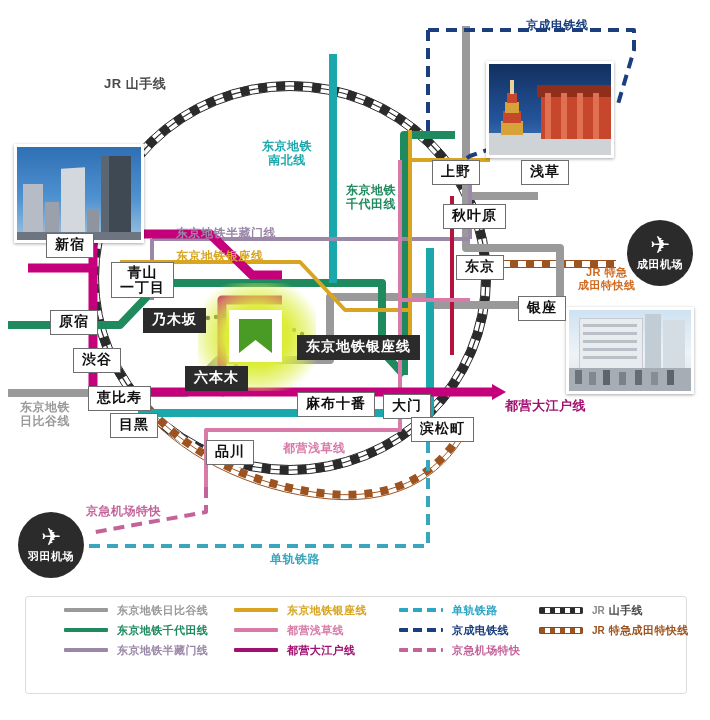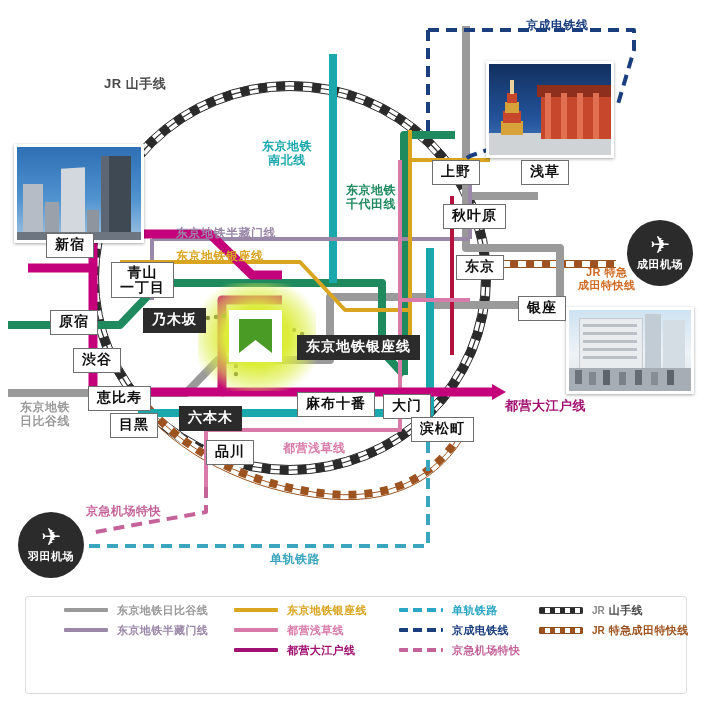--- a/index.html
+++ b/index.html
@@ -294,21 +294,21 @@
       </div>
       <div class="stn" style="left: 50px; top: 310px;">
         <div>原宿</div>
       </div>
       <div class="stn dark" style="left: 143px; top: 308px;">
         <div>乃木坂</div>
       </div>
       <div class="stn" style="left: 73px; top: 348px;">
         <div>渋谷</div>
       </div>
-      <div class="stn dark" style="left: 179px; top: 366px; margin-top: 40px;">
+      <div class="stn dark" style="left: 185px; top: 366px;">
         <div>六本木</div>
       </div>
       <div class="stn dark" style="left: 297px; top: 335px;">
         <div>东京地铁银座线</div>
       </div>
       <div class="stn" style="left: 88px; top: 386px;">
         <div>恵比寿</div>
       </div>
       <div class="stn" style="left: 110px; top: 413px;">
         <div>目黑</div>
@@ -387,20 +387,24 @@
 </div>
 
 <div id="legend">
   <div id="legend-host">
       <div class="lgcol" style="left: 38px;">
         <div class="lgrow">
           <span class="sw" style="background: rgb(154, 154, 154);"></span>
           <span class="lgtxt" style="color: rgb(154, 154, 154);">东京地铁日比谷线</span>
         </div>
         <div class="lgrow">
+          <span class="sw" style="background: rgb(30, 138, 94);"></span>
+          <span class="lgtxt" style="color: rgb(30, 138, 94);">东京地铁千代田线</span>
+        </div>
+        <div class="lgrow">
           <span class="sw" style="background: rgb(155, 135, 168);"></span>
           <span class="lgtxt" style="color: rgb(155, 135, 168);">东京地铁半藏门线</span>
         </div>
       </div>
       <div class="lgcol" style="left: 208px;">
         <div class="lgrow">
           <span class="sw" style="background: rgb(217, 165, 32);"></span>
           <span class="lgtxt" style="color: rgb(217, 165, 32);">东京地铁银座线</span>
         </div>
         <div class="lgrow">

